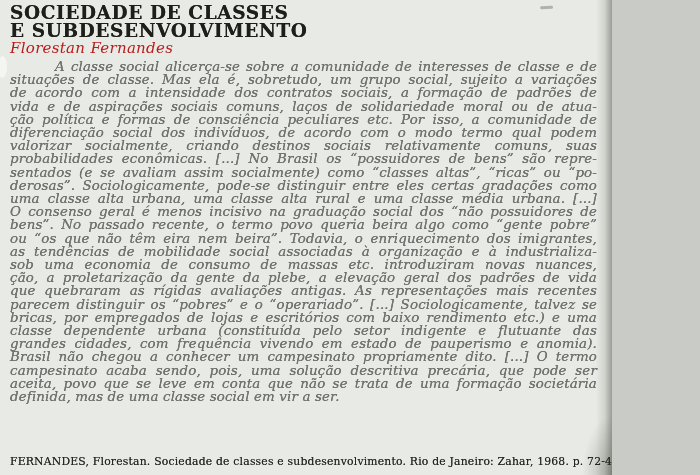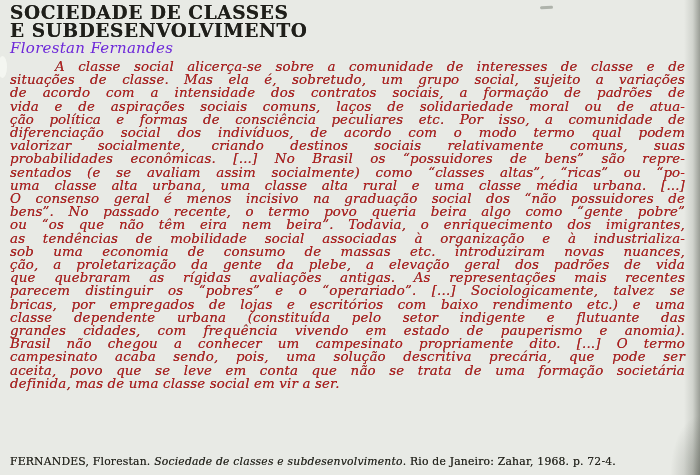--- a/index.html
+++ b/index.html
@@ -1,20 +1,20 @@
 <!DOCTYPE html>
 <html><head>
 <meta charset="utf-8">
 <style>
   html, body { margin: 0; padding: 0; }
   body { background: #c9ccc6; }
 
   .page {
     position: relative;
-    width: 700px;
+    width: 612px;
     height: 475px;
     background: #e8eae5;
     overflow: hidden;
     font-family: "DejaVu Serif", "Liberation Serif", serif;
     box-sizing: border-box;
   }
 
   
   .edge-shadow {
     position: absolute;
@@ -60,29 +60,29 @@
     letter-spacing: 0.6px;
     text-shadow: 0 0 0.6px rgba(30,30,25,0.85);
     white-space: nowrap;
   }
   .byline {
     font-style: italic;
     font-size: 15px;
     line-height: 16px;
     margin-top: 1px;
     letter-spacing: 0.3px;
-    color: #6d28d9;
+    color: #b91c1c;
   }
 
   .body-block {
     position: absolute;
     left: 10px;
     right: 15px;
     top: 60px;
-    color: #b91c1c;
+    color: #737373;
   }
   .body-line {
     font-style: italic;
     font-size: 13.4px;
     line-height: 13.2px;
     letter-spacing: 0.15px;
     text-align: justify;
     text-align-last: justify;
     white-space: normal;
     text-shadow: 0 0 0.5px rgba(42,42,35,0.7);
@@ -93,21 +93,21 @@
   .citation {
     position: absolute;
     left: 10px; bottom: 7px;
     font-size: 10.8px;
     line-height: 12px;
     letter-spacing: 0.2px;
     color: #26261f;
     text-shadow: 0 0 0.5px rgba(38,38,31,0.7);
     white-space: nowrap;
   }
-  .citation .book { font-style: italic; }
+  .citation .book { }
 </style>
 </head>
 <body>
 
 <div class="page">
 
   <div class="edge-shadow"></div>
   <div class="corner-shade"></div>
   <div class="smudge-top"></div>
   <div class="left-spot"></div>
@@ -121,20 +121,21 @@
   <div class="body-block">
     <div class="body-line first">A classe social alicerça-se sobre a comunidade de interesses de classe e de</div>
     <div class="body-line">situações de classe. Mas ela é, sobretudo, um grupo social, sujeito a variações</div>
     <div class="body-line">de acordo com a intensidade dos contratos sociais, a formação de padrões de</div>
     <div class="body-line">vida e de aspirações sociais comuns, laços de solidariedade moral ou de atua-</div>
     <div class="body-line">ção política e formas de consciência peculiares etc. Por isso, a comunidade de</div>
     <div class="body-line">diferenciação social dos indivíduos, de acordo com o modo termo qual podem</div>
     <div class="body-line">valorizar socialmente, criando destinos sociais relativamente comuns, suas</div>
     <div class="body-line">probabilidades econômicas. [...] No Brasil os “possuidores de bens” são repre-</div>
     <div class="body-line">sentados (e se avaliam assim socialmente) como “classes altas”, “ricas” ou “po-</div>
+    <div class="body-line">derosas”. Sociologicamente, pode-se distinguir entre eles certas gradações como</div>
     <div class="body-line">uma classe alta urbana, uma classe alta rural e uma classe média urbana. [...]</div>
     <div class="body-line">O consenso geral é menos incisivo na graduação social dos “não possuidores de</div>
     <div class="body-line">bens”. No passado recente, o termo povo queria beira algo como “gente pobre”</div>
     <div class="body-line">ou “os que não têm eira nem beira”. Todavia, o enriquecimento dos imigrantes,</div>
     <div class="body-line">as tendências de mobilidade social associadas à organização e à industrializa-</div>
     <div class="body-line">sob uma economia de consumo de massas etc. introduziram novas nuances,</div>
     <div class="body-line">ção, a proletarização da gente da plebe, a elevação geral dos padrões de vida</div>
     <div class="body-line">que quebraram as rígidas avaliações antigas. As representações mais recentes</div>
     <div class="body-line">parecem distinguir os “pobres” e o “operariado”. [...] Sociologicamente, talvez se</div>
     <div class="body-line">bricas, por empregados de lojas e escritórios com baixo rendimento etc.) e uma</div>

